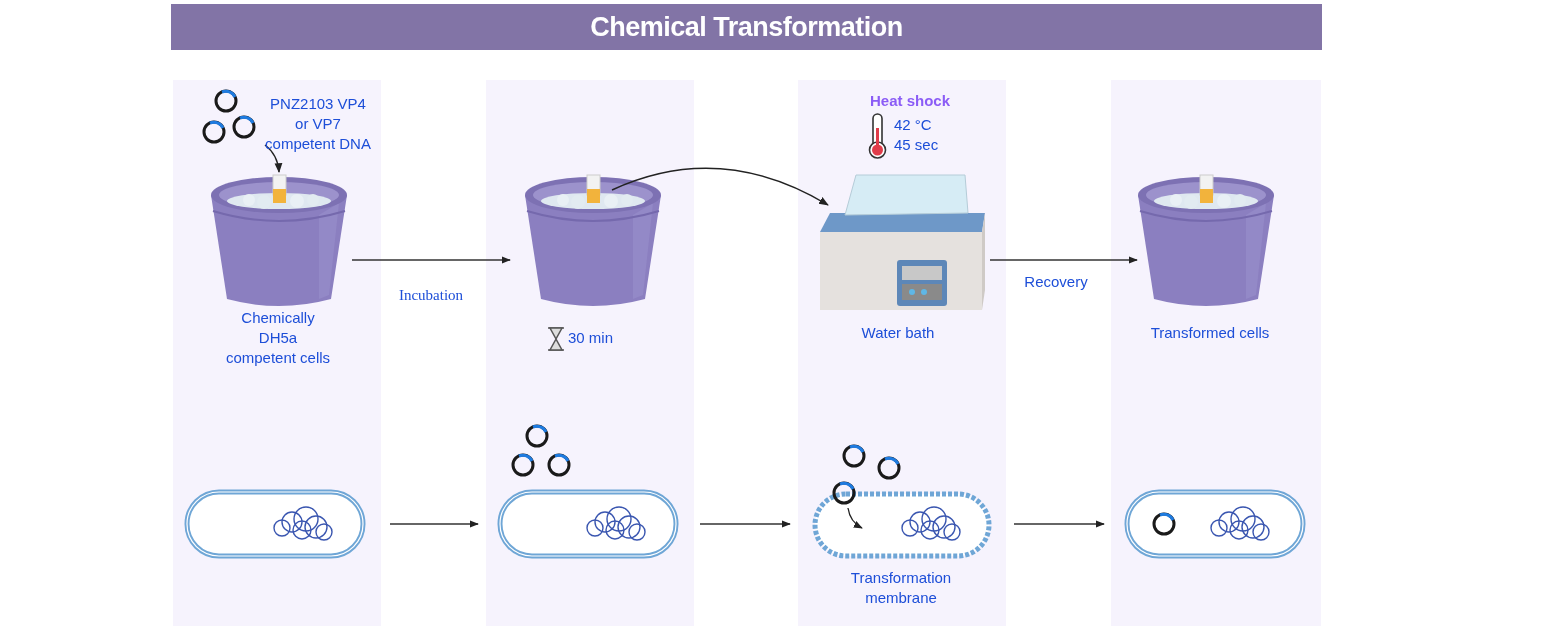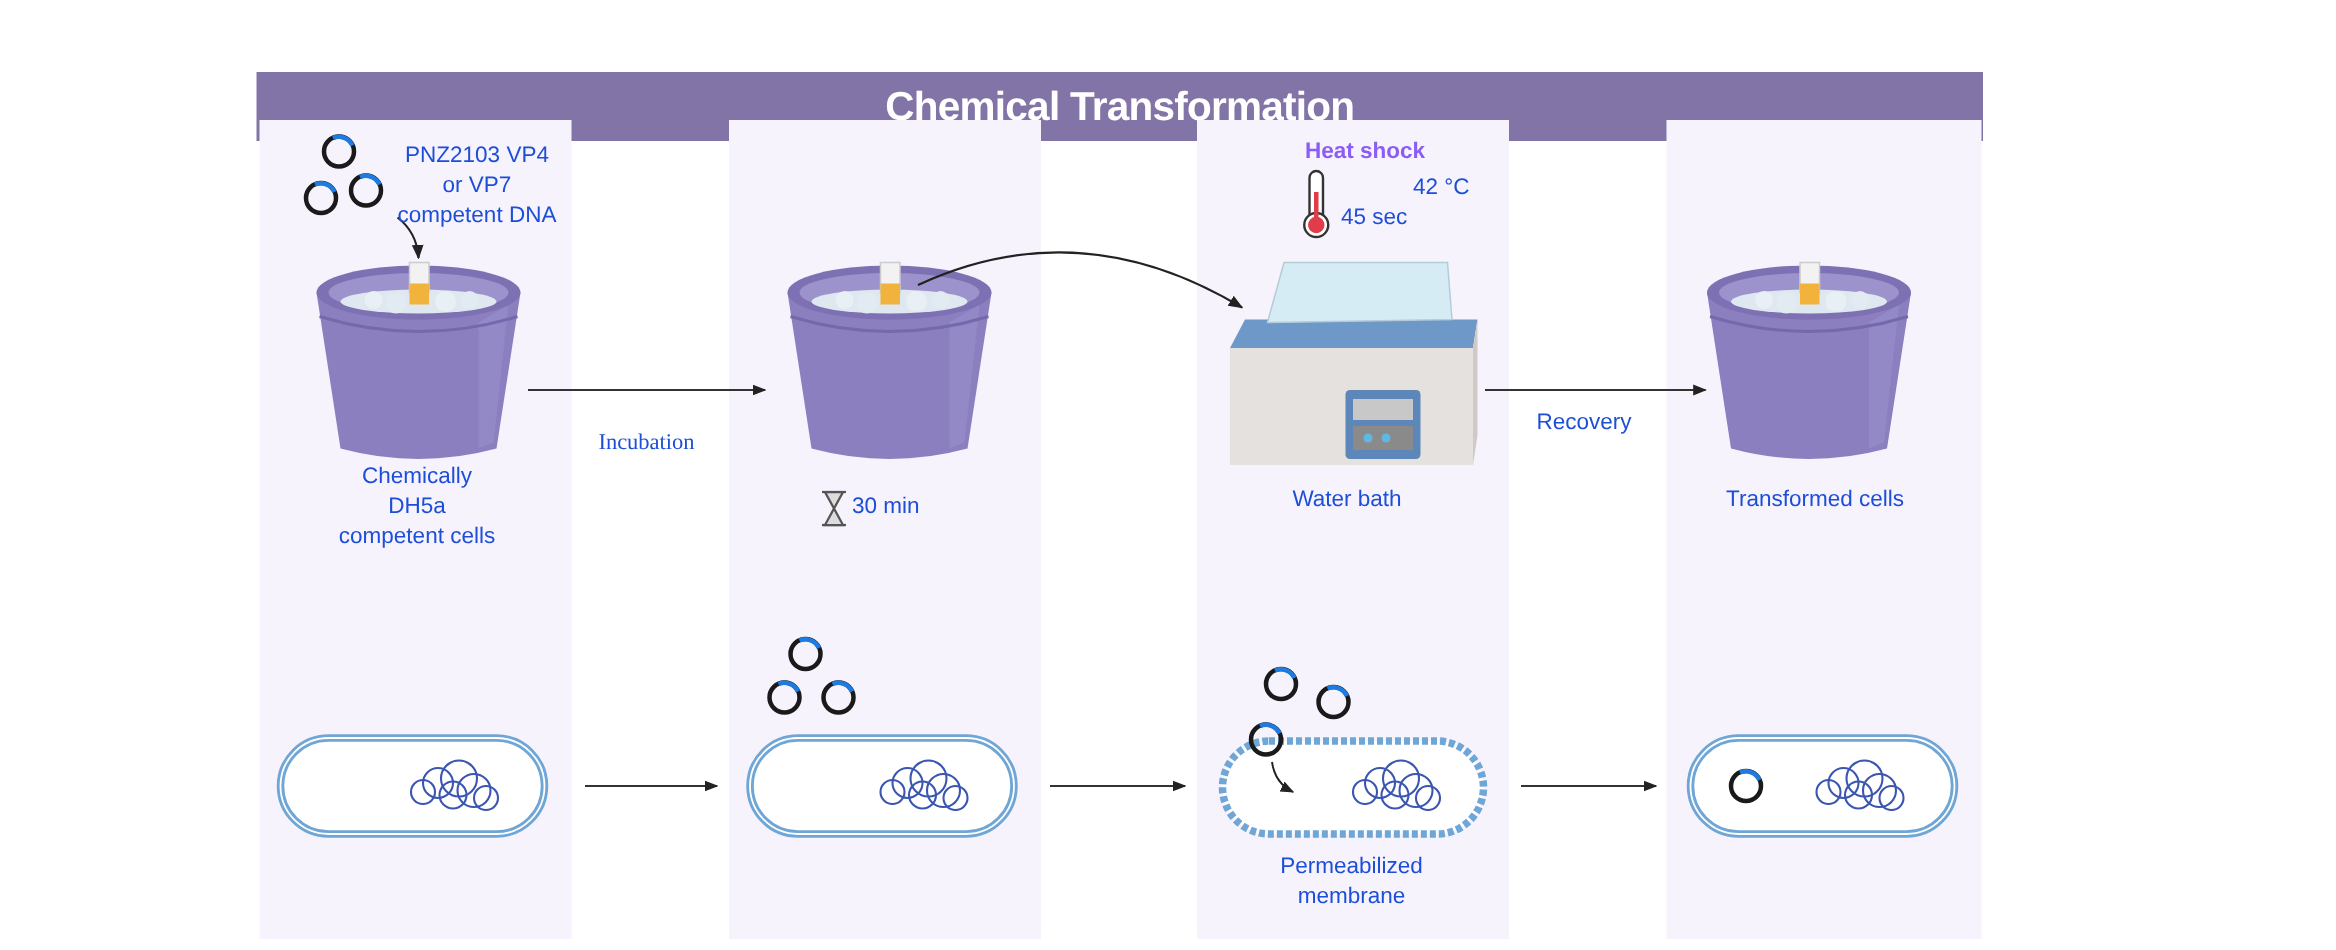--- a/index.html
+++ b/index.html
@@ -1,17 +1,17 @@
 <!DOCTYPE html>
 <html><head>
 <meta charset="utf-8">
 <style>
   html,body{margin:0;padding:0;background:#ffffff;}
   body{width:1557px;height:633px;position:relative;overflow:hidden;font-family:"Liberation Sans",sans-serif;}
-  .banner{position:absolute;left:171px;top:4px;width:1151px;height:46px;background:#8274a6;display:flex;align-items:center;justify-content:center;margin-top:44px;}
+  .banner{position:absolute;left:171px;top:4px;width:1151px;height:46px;background:#8274a6;display:flex;align-items:center;justify-content:center;}
   .banner span{color:#fff;font-weight:bold;font-size:27px;letter-spacing:-0.5px;font-family:"Liberation Sans",sans-serif;}
   .panel{position:absolute;top:80px;height:546px;background:#f6f3fd;}
   .lbl{position:absolute;color:#1d4ed8;font-size:15px;text-align:center;line-height:20px;font-family:"Liberation Sans",sans-serif;}
   .lbl.b{font-weight:bold;color:#8b5cf6;}
   svg.abs{position:absolute;left:0;top:0;overflow:visible;}
 </style>
 </head>
 <body>
 
 <div class="banner">
@@ -169,21 +169,21 @@
   <div>competent DNA</div>
 </div>
 <div class="lbl" style="left:198px;top:308px;width:160px;">
   <div>Chemically</div>
   <div>DH5a</div>
   <div>competent cells</div>
 </div>
 <div class="lbl" style="left:381px;top:285px;width:100px;font-family:Liberation Serif, serif;">Incubation</div>
 <div class="lbl" style="left:568px;top:328px;width:60px;text-align:left;">30 min</div>
 <div class="lbl b" style="left:850px;top:91px;width:120px;">Heat shock</div>
-<div class="lbl" style="left:894px;top:115px;width:70px;text-align:left;margin-left:48px;">42 °C</div>
+<div class="lbl" style="left:894px;top:115px;width:70px;text-align:left;">42 °C</div>
 <div class="lbl" style="left:894px;top:135px;width:70px;text-align:left;">45 sec</div>
 <div class="lbl" style="left:838px;top:323px;width:120px;text-align:center;">Water bath</div>
 <div class="lbl" style="left:1006px;top:272px;width:100px;">Recovery</div>
 <div class="lbl" style="left:1130px;top:323px;width:160px;">Transformed cells</div>
 <div class="lbl" style="left:831px;top:568px;width:140px;">
-  <div>Permeabilized</div>
+  <div>Transformation</div>
   <div>membrane</div>
 </div>
 
 </body></html>

